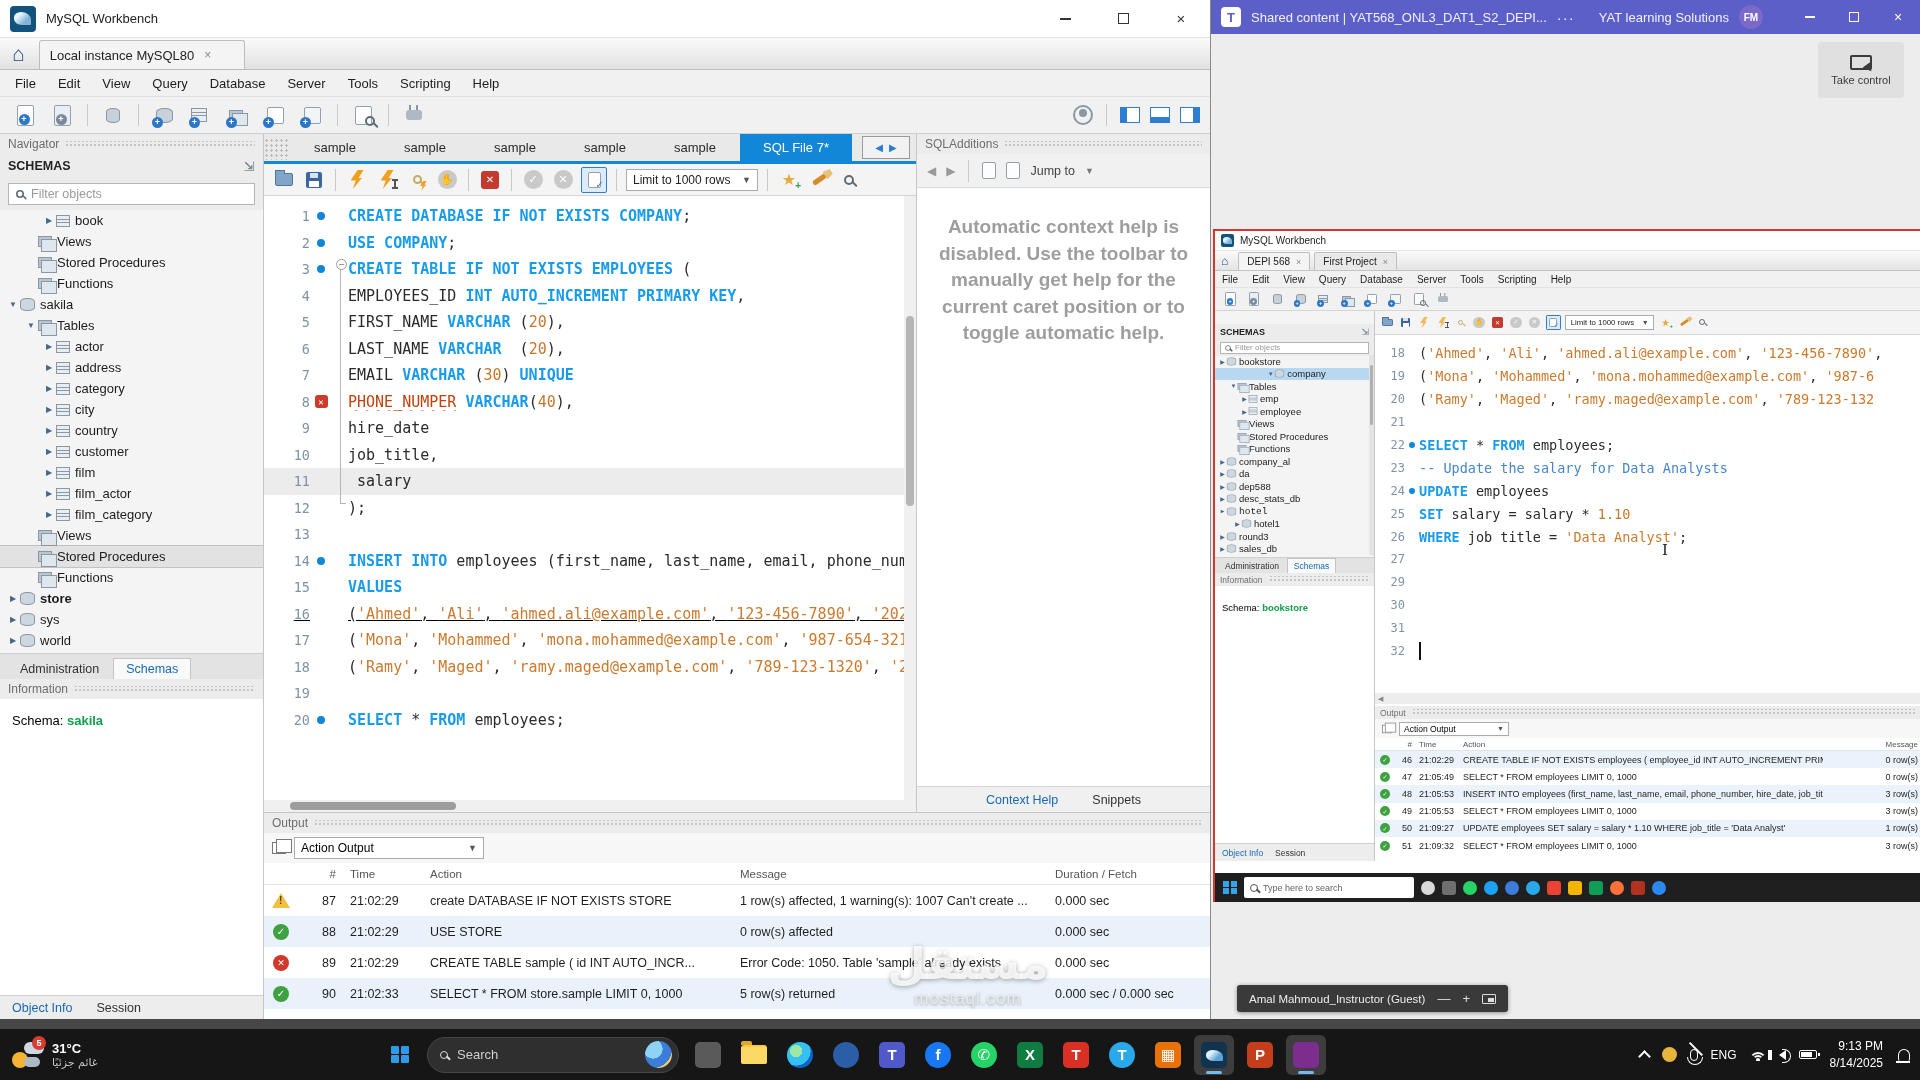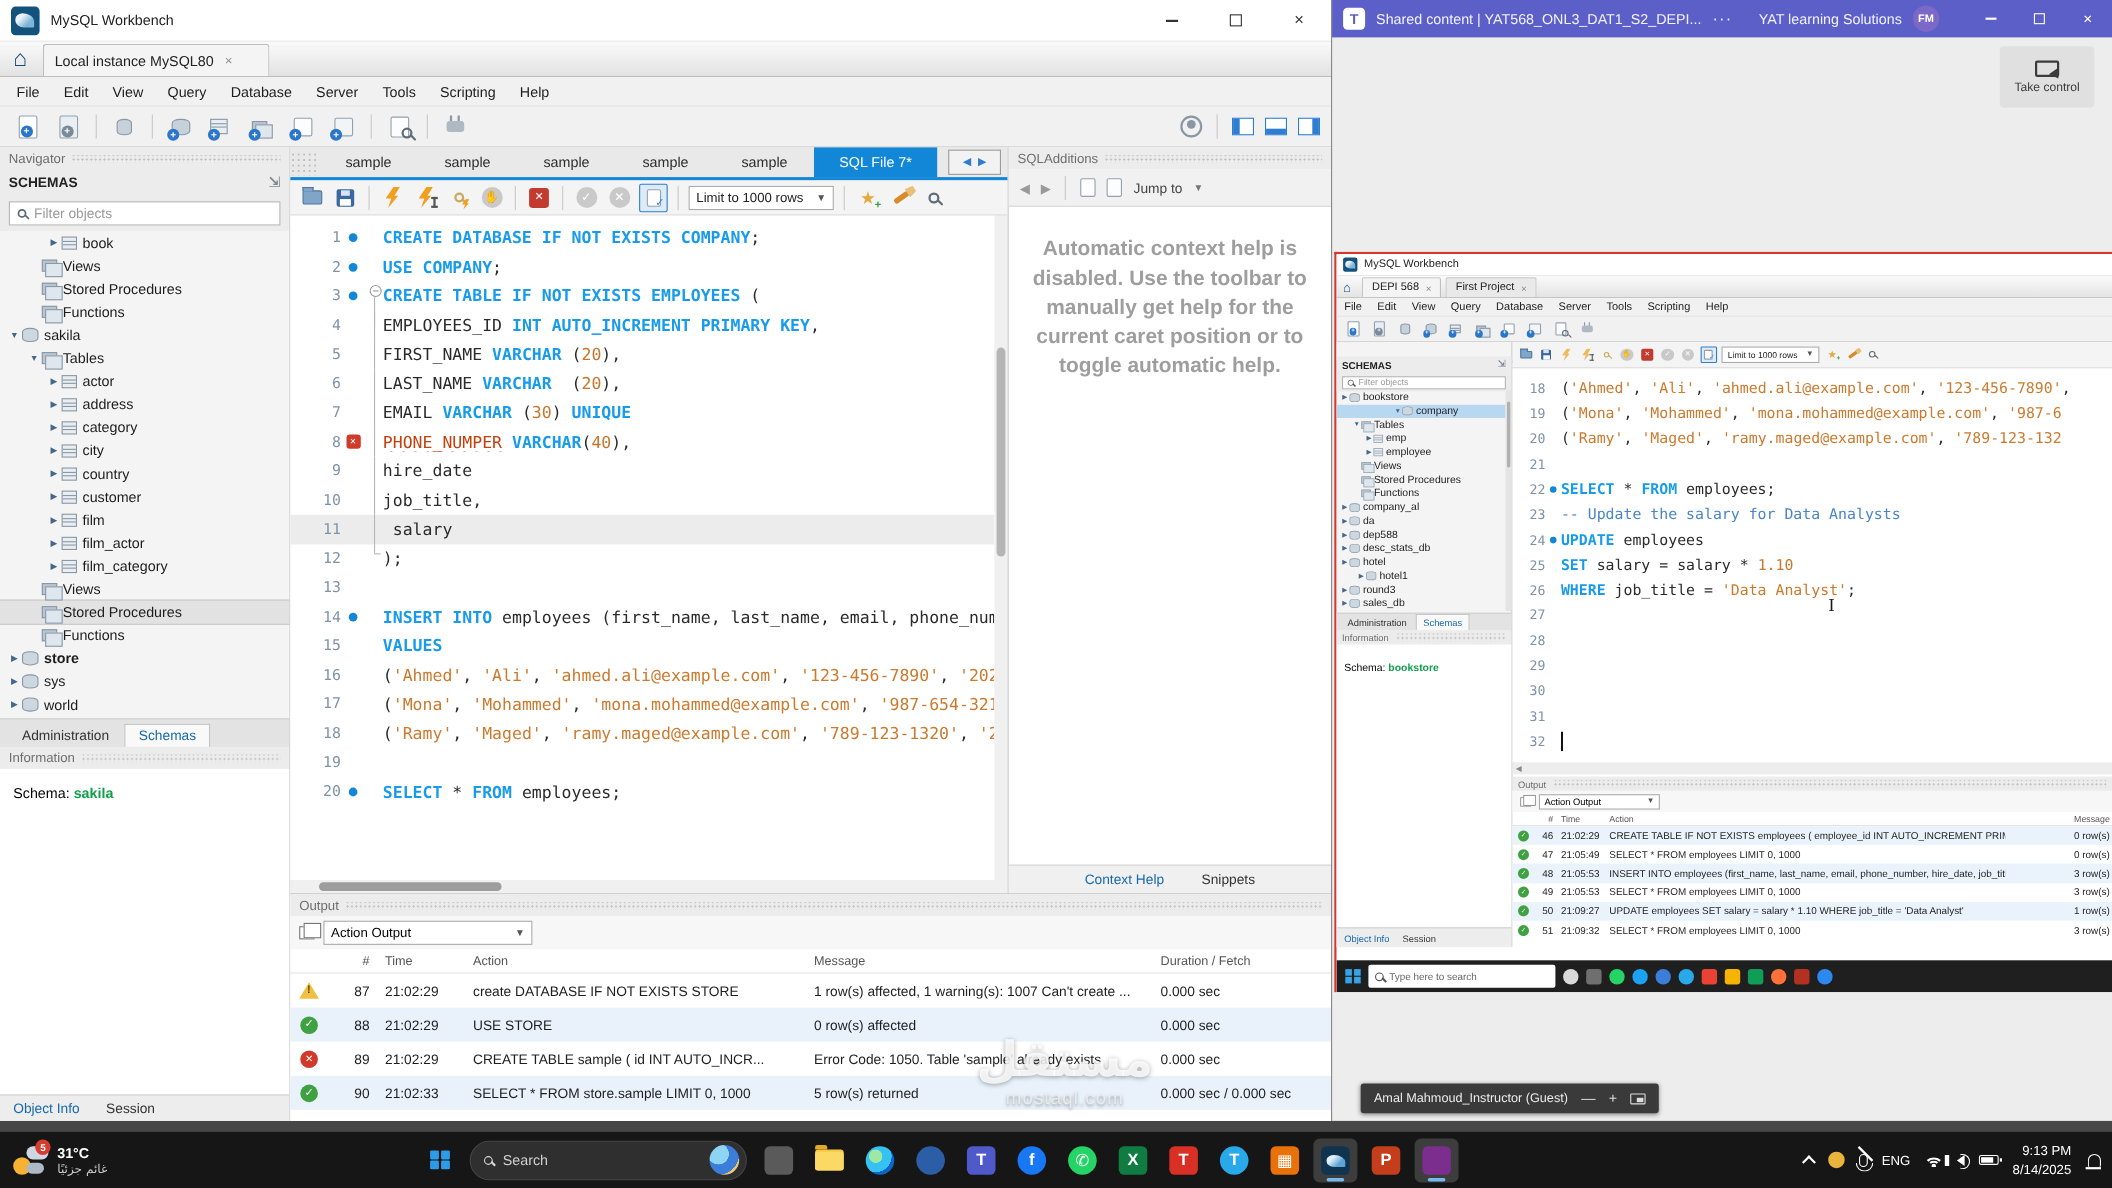--- a/index.html
+++ b/index.html
@@ -746,21 +746,21 @@
               </span>
               <span class="fcol " style="width: 16px; height: 26.5px;"></span>
               <span class="ctx" style="font-size: 15px;"><span class="t-k">INSERT INTO</span><span class="t-i"> employees </span><span class="t-p">(</span><span class="t-i">first_name</span><span class="t-p">, </span><span class="t-i">last_name</span><span class="t-p">, </span><span class="t-i">email</span><span class="t-p">, </span><span class="t-i">phone_numbe</span></span>
             </div>
             <div class="cl" style="height: 26.5px;">
               <span class="gut" style="width: 46px; font-size: 13.5px;">15</span>
               <span class="mark" style="width: 22px;"></span>
               <span class="fcol " style="width: 16px; height: 26.5px;"></span>
               <span class="ctx" style="font-size: 15px;"><span class="t-k">VALUES</span></span>
             </div>
-            <div class="cl" style="height: 26.5px;">
+            <div class="cl" style="height: 26.5px; text-decoration: underline;">
               <span class="gut" style="width: 46px; font-size: 13.5px;">16</span>
               <span class="mark" style="width: 22px;"></span>
               <span class="fcol " style="width: 16px; height: 26.5px;"></span>
               <span class="ctx" style="font-size: 15px;"><span class="t-p">(</span><span class="t-s">'Ahmed'</span><span class="t-p">, </span><span class="t-s">'Ali'</span><span class="t-p">, </span><span class="t-s">'ahmed.ali@example.com'</span><span class="t-p">, </span><span class="t-s">'123-456-7890'</span><span class="t-p">, </span><span class="t-s">'2023-</span></span>
             </div>
             <div class="cl" style="height: 26.5px;">
               <span class="gut" style="width: 46px; font-size: 13.5px;">17</span>
               <span class="mark" style="width: 22px;"></span>
               <span class="fcol " style="width: 16px; height: 26.5px;"></span>
               <span class="ctx" style="font-size: 15px;"><span class="t-p">(</span><span class="t-s">'Mona'</span><span class="t-p">, </span><span class="t-s">'Mohammed'</span><span class="t-p">, </span><span class="t-s">'mona.mohammed@example.com'</span><span class="t-p">, </span><span class="t-s">'987-654-3210</span></span>
@@ -1058,21 +1058,21 @@
               <span class="ic ic-db"></span>
               <span>dep588</span>
             </div>
             <span class="sbv"></span>
             <div class="tr" style="padding-left: 3px;">
               <span class="ar">▶</span>
               <span class="ic ic-db"></span>
               <span>desc_stats_db</span>
             </div>
             <span class="sbv"></span>
-            <div class="tr" style="padding-left: 3px;">
+            <div class="tr" style="padding-left: 3px; font-family: Liberation Mono, monospace;">
               <span class="ar">▶</span>
               <span class="ic ic-db"></span>
               <span>hotel</span>
             </div>
             <span class="sbv"></span>
             <div class="tr" style="padding-left: 18px;">
               <span class="ar">▶</span>
               <span class="ic ic-db"></span>
               <span>hotel1</span>
             </div>
@@ -1202,25 +1202,20 @@
             <span class="mark" style="width: 14px;"></span>
             <span class="ctx" style="font-size: 13.5px;"><span class="t-k">SET</span><span class="t-i"> salary </span><span class="t-p">= </span><span class="t-i">salary </span><span class="t-p">* </span><span class="t-nm">1.10</span></span>
           </div>
           <div class="cl" style="height: 22.9px;">
             <span class="gut" style="width: 30px; font-size: 12px;">26</span>
             <span class="mark" style="width: 14px;"></span>
             <span class="ctx" style="font-size: 13.5px;"><span class="t-k">WHERE</span><span class="t-i"> job_title </span><span class="t-p">= </span><span class="t-s">'Data Analyst'</span><span class="t-p">;</span></span>
           </div>
           <div class="cl" style="height: 22.9px;">
             <span class="gut" style="width: 30px; font-size: 12px;">27</span>
-            <span class="mark" style="width: 14px;"></span>
-            <span class="ctx" style="font-size: 13.5px;"></span>
-          </div>
-          <div class="cl" style="height: 22.9px;">
-            <span class="gut" style="width: 30px; font-size: 12px;">28</span>
             <span class="mark" style="width: 14px;"></span>
             <span class="ctx" style="font-size: 13.5px;"></span>
           </div>
           <div class="cl" style="height: 22.9px;">
             <span class="gut" style="width: 30px; font-size: 12px;">29</span>
             <span class="mark" style="width: 14px;"></span>
             <span class="ctx" style="font-size: 13.5px;"></span>
           </div>
           <div class="cl" style="height: 22.9px;">
             <span class="gut" style="width: 30px; font-size: 12px;">30</span>

